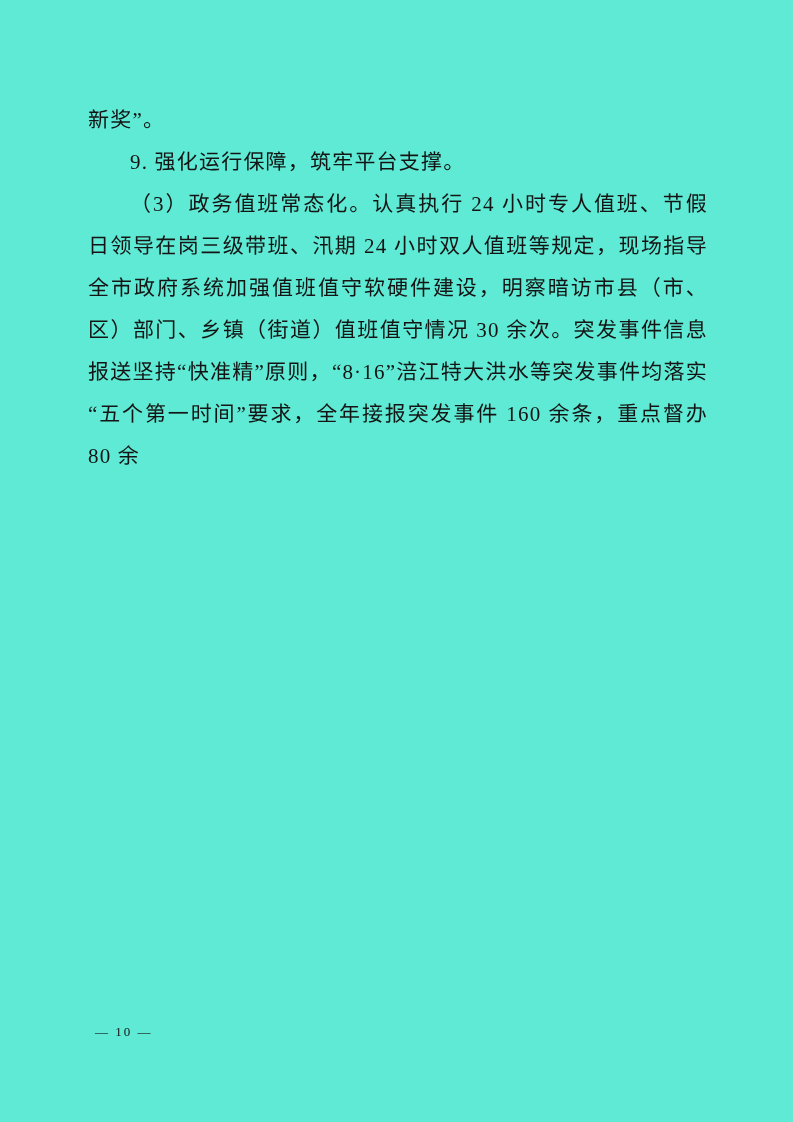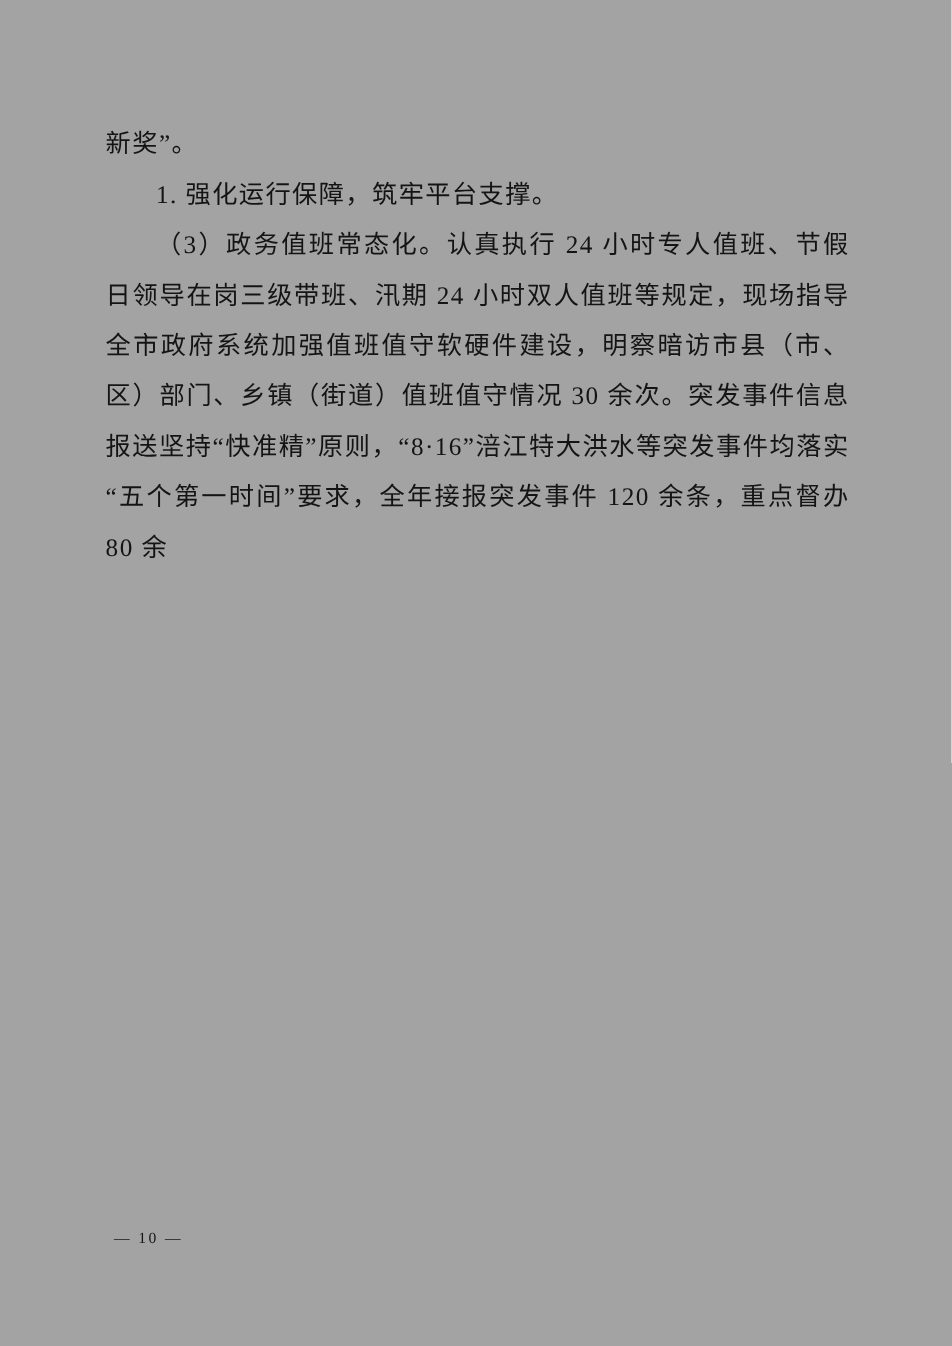--- a/index.html
+++ b/index.html
@@ -6,21 +6,21 @@
 
   html, body {
     background: #ffffff;
     font-family: "Liberation Serif", "DejaVu Serif", serif;
   }
 
   .page {
     position: relative;
     width: 793px;
     height: 1122px;
-    background: #a3a3a3;
+    background: #5eead4;
     overflow: hidden;
     color: #141414;
   }
 
   .content {
     position: absolute;
     left: 88px;
     top: 99px;
     width: 620px;
     font-size: 21px;
@@ -48,19 +48,19 @@
     color: #141414;
   }
 </style>
 </head>
 <body>
 
 <div class="page">
 
   <div class="content">
     <p class="para no-indent">新奖”。</p>
-    <p class="para">1. 强化运行保障，筑牢平台支撑。</p>
-    <p class="para">（3）政务值班常态化。认真执行 24 小时专人值班、节假日领导在岗三级带班、汛期 24 小时双人值班等规定，现场指导全市政府系统加强值班值守软硬件建设，明察暗访市县（市、区）部门、乡镇（街道）值班值守情况 30 余次。突发事件信息报送坚持“快准精”原则，“8·16”涪江特大洪水等突发事件均落实“五个第一时间”要求，全年接报突发事件 120 余条，重点督办 80 余</p>
+    <p class="para">9. 强化运行保障，筑牢平台支撑。</p>
+    <p class="para">（3）政务值班常态化。认真执行 24 小时专人值班、节假日领导在岗三级带班、汛期 24 小时双人值班等规定，现场指导全市政府系统加强值班值守软硬件建设，明察暗访市县（市、区）部门、乡镇（街道）值班值守情况 30 余次。突发事件信息报送坚持“快准精”原则，“8·16”涪江特大洪水等突发事件均落实“五个第一时间”要求，全年接报突发事件 160 余条，重点督办 80 余</p>
   </div>
 
   <div class="footer">— 10 —</div>
 
 </div>
 
 </body></html>

